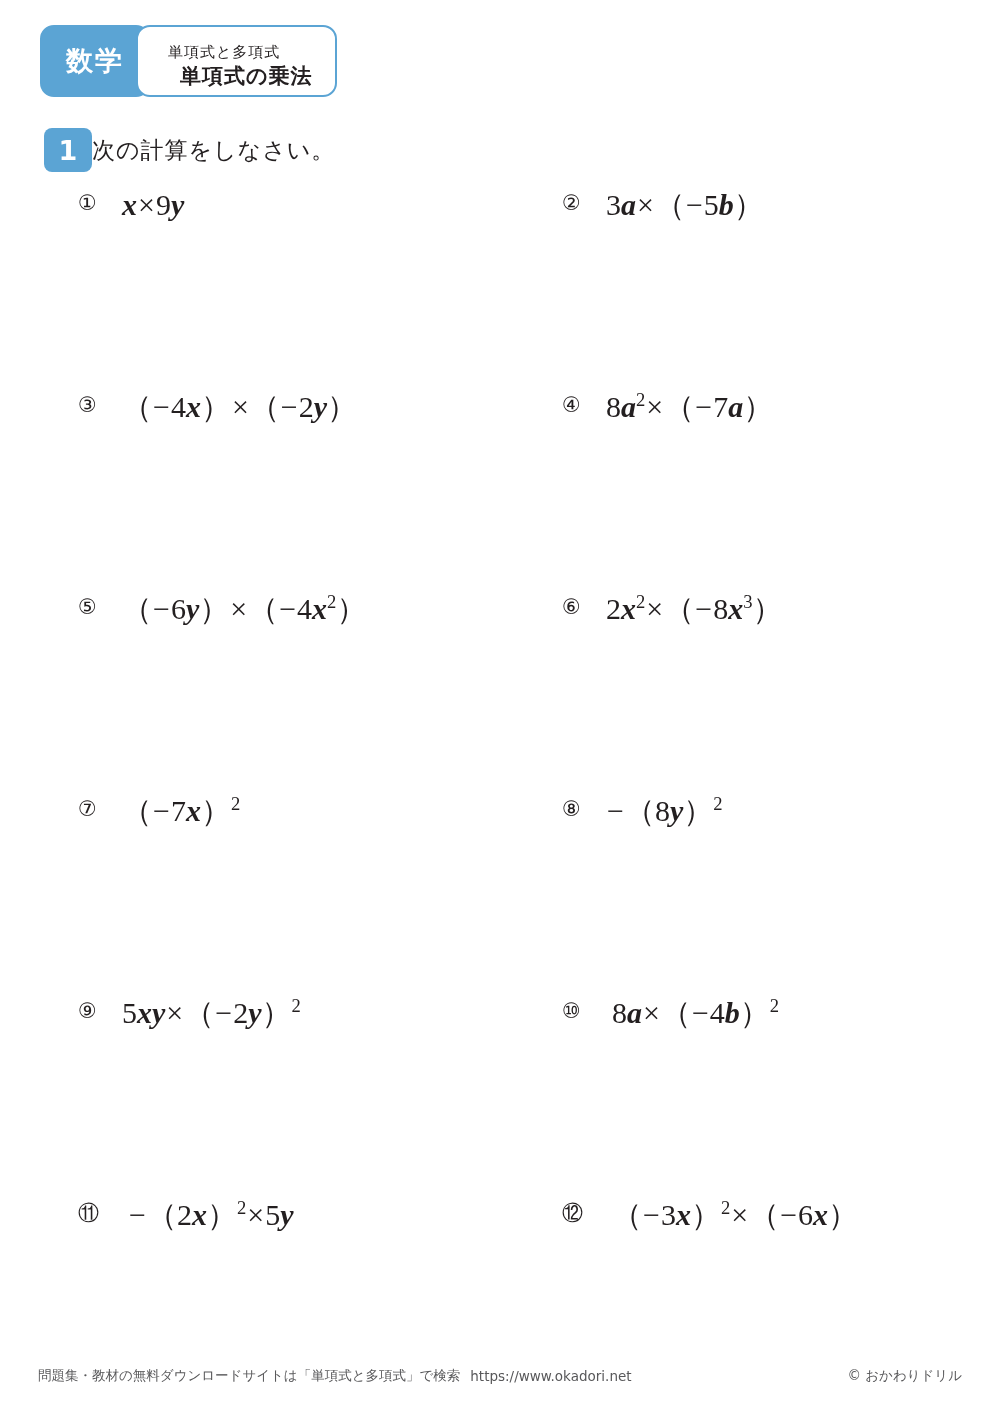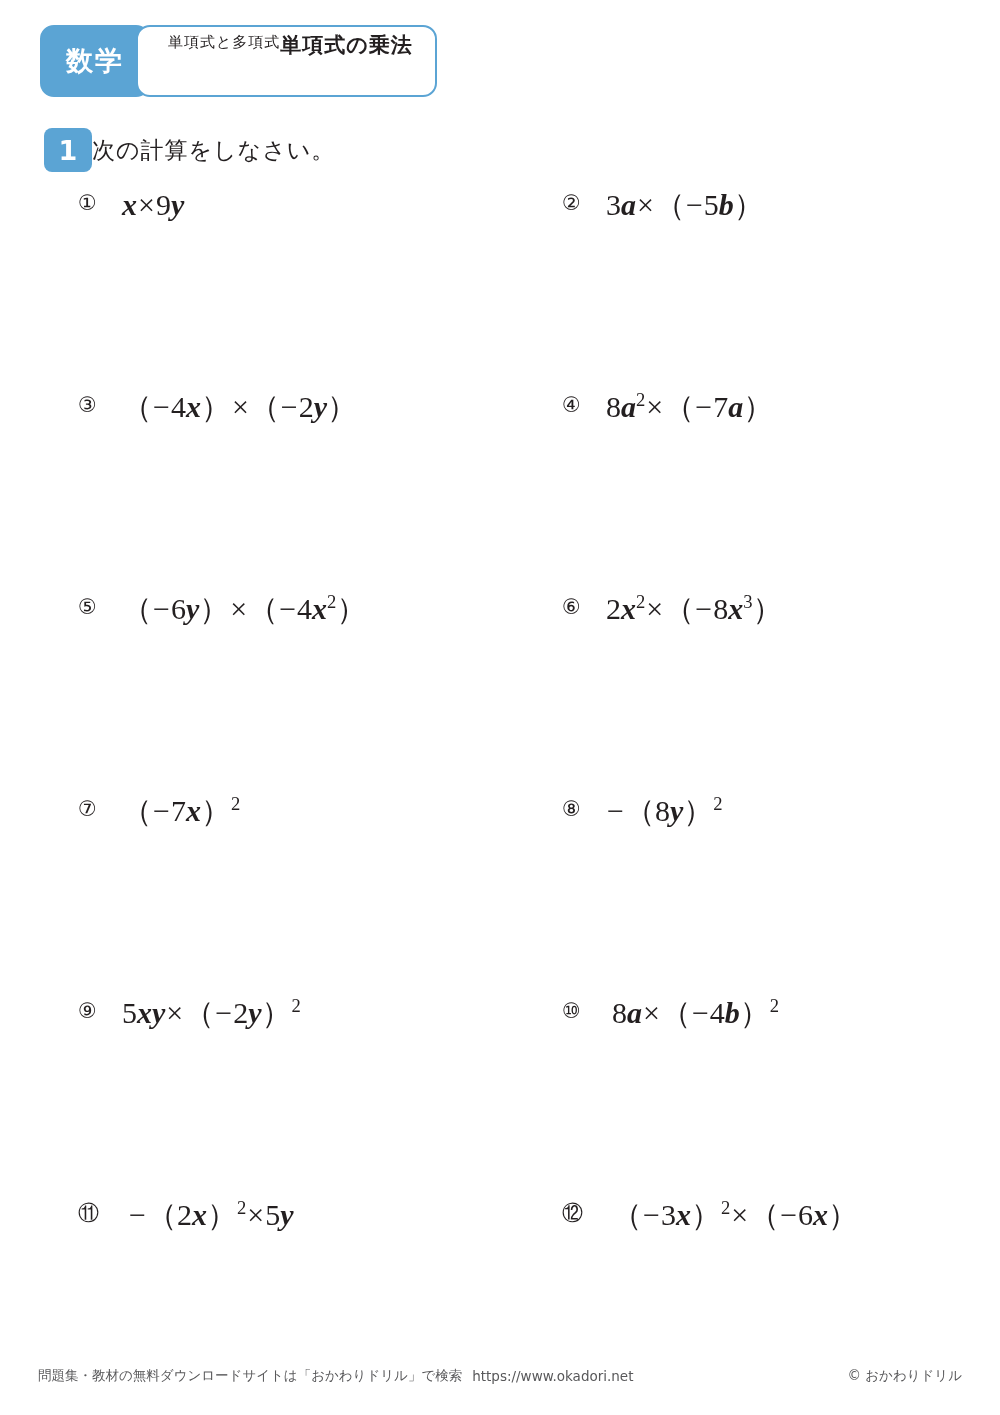--- a/index.html
+++ b/index.html
@@ -39,39 +39,40 @@
     letter-spacing: 2px;
     font-family: "DejaVu Sans", sans-serif;
     box-sizing: border-box;
   }
   .title-box {
     margin-left: -14px;
     padding: 5px 22px 5px 30px;
     border: 2px solid #5ba4d4;
     border-radius: 14px;
     display: flex;
-    flex-direction: row;
+    flex-direction: column;
     justify-content: flex-end;
     box-sizing: border-box;
     background: #ffffff;
   }
   .title-sub {
     font-size: 15px;
     font-family: "DejaVu Sans", sans-serif;
     letter-spacing: 1px;
     color: #231f20;
     line-height: 1.35;
   }
   .title-main {
     font-size: 21px;
     font-weight: bold;
     font-family: "DejaVu Sans", sans-serif;
     letter-spacing: 1px;
     color: #231f20;
     line-height: 1.3;
+    margin-left: 12px;
   }
 
   
   .section {
     position: absolute;
     left: 44px;
     top: 128px;
     display: flex;
     align-items: center;
   }
@@ -238,17 +239,17 @@
     </div>
     <div class="pcell right">
       <span class="pnum wide">⑫</span>
       <span class="pexpr">（<span class="op">−</span>3<i>x</i>）<sup>2</sup><span class="op">×</span>（<span class="op">−</span>6<i>x</i>）</span>
     </div>
   </div>
 </div>
 
 <div class="footer">
   <div class="footer-left">
-    <span>問題集・教材の無料ダウンロードサイトは「おかわりドリル」で検索</span>
+    <span>問題集・教材の無料ダウンロードサイトは「単項式と多項式」で検索</span>
     <span class="url">https://www.okadori.net</span>
   </div>
   <div>© おかわりドリル</div>
 </div>
 
 </body></html>

